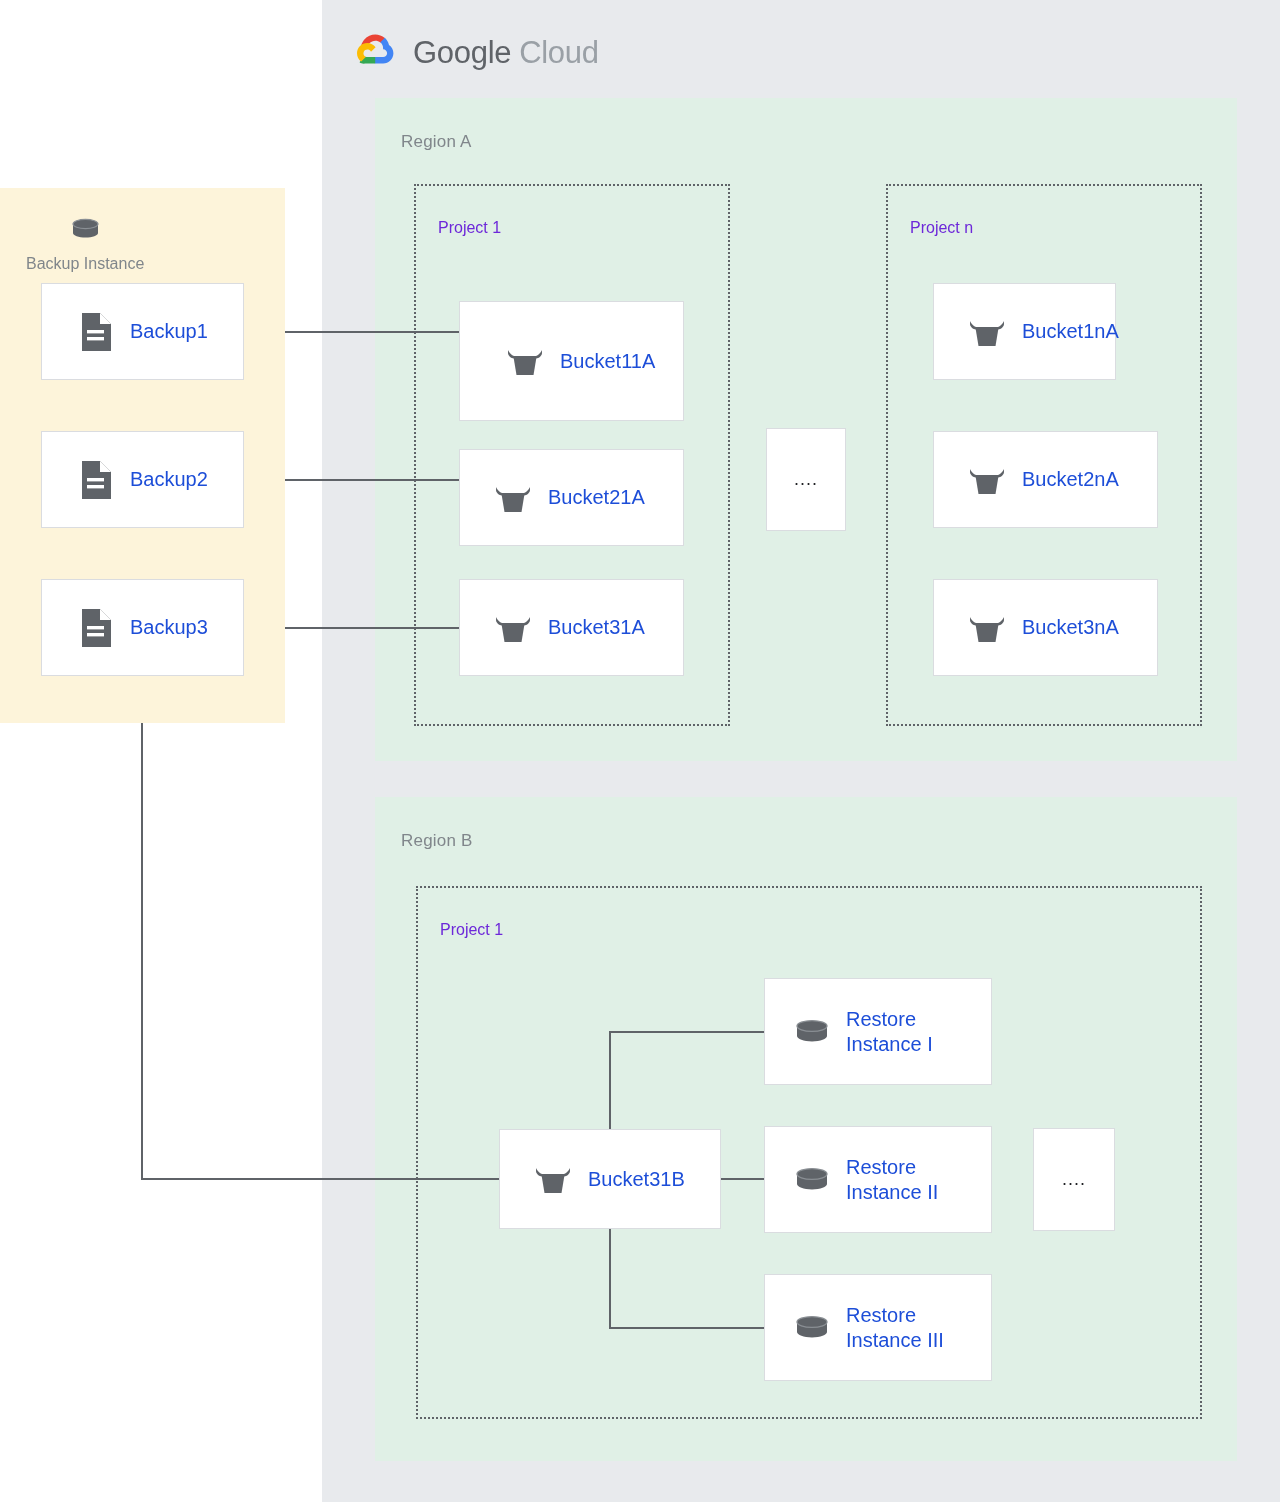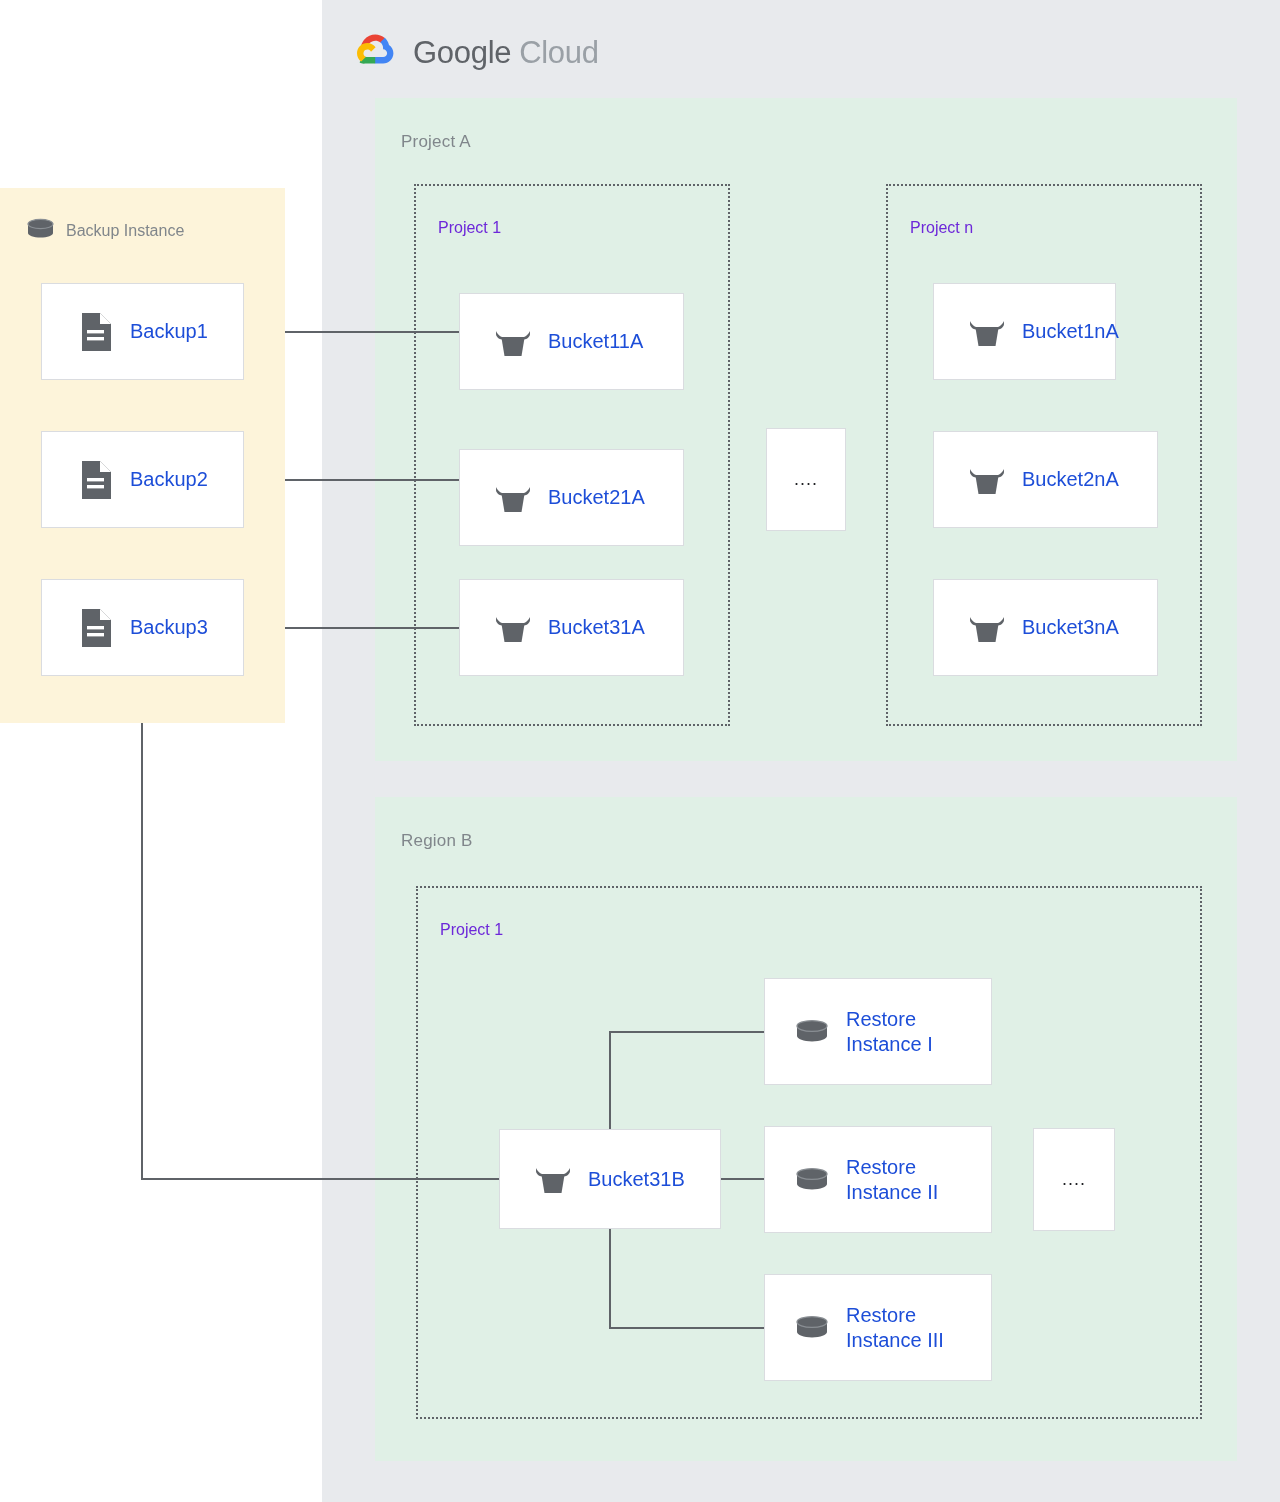--- a/index.html
+++ b/index.html
@@ -37,21 +37,21 @@
     font-size:16px; color:#6d28d9;
   }
 
   
   #backup-panel{
     position:absolute; left:0; top:188px; width:285px; height:535px;
     background:#fdf4da;
   }
   #backup-instance-header{
     position:absolute; left:26px; top:30px;
-    display:flex; align-items:center; gap:11px;
+    display:flex; align-items:center; gap:11px;flex-direction:column;
   }
   #backup-instance-header .hdr-text{
     font-size:16px; color:#80868b;
   }
 
   
   .node{
     position:absolute; background:#ffffff; border:1px solid #dadce0;
     display:flex; align-items:center; box-sizing:border-box;
   }
@@ -66,21 +66,21 @@
     font-size:18px; color:#202124; letter-spacing:1px; box-sizing:border-box;
   }
 
   
   #backup1{ left:41px; top:283px; width:203px; height:97px; }
   #backup2{ left:41px; top:431px; width:203px; height:97px; }
   #backup3{ left:41px; top:579px; width:203px; height:97px; }
   .backup-inner{ display:flex; align-items:center; gap:17px; padding-left:37px; }
 
   
-  #bucket11a{ left:459px; top:293px; width:225px; height:97px; }
+  #bucket11a{ left:459px; top:301px; width:225px; height:120px;padding-left:12px; }
   #bucket21a{ left:459px; top:449px; width:225px; height:97px; }
   #bucket31a{ left:459px; top:579px; width:225px; height:97px; }
   #bucket1na{ left:933px; top:283px; width:183px; height:97px; }
   #bucket2na{ left:933px; top:431px; width:225px; height:97px; }
   #bucket3na{ left:933px; top:579px; width:225px; height:97px; }
   .bucket-inner{ display:flex; align-items:center; gap:16px; padding-left:34px; }
   #ellipsis-a{ left:766px; top:428px; width:80px; height:103px; }
 
   
   #bucket31b{ left:499px; top:1129px; width:222px; height:100px; }
@@ -120,21 +120,21 @@
         <path d="M15.3 12.9 C9.6 12.9 5.0 17.5 5.0 23.2 C5.0 26.5 6.6 29.6 9.2 31.6 L13.8 27.0 C11.8 26.1 10.9 23.8 11.8 21.8 C12.6 19.8 15.0 18.9 17.0 19.8 C17.9 20.2 18.6 20.9 19.0 21.8 L23.6 17.2 C21.7 14.5 18.6 12.9 15.3 12.9 Z" fill="#fbbc04"></path>
       </svg>
     </span>
     <span id="gc-wordmark">
       <span class="gc-word-a">Google</span>
       <span class="gc-word-b">Cloud</span>
     </span>
   </div>
 
   <div class="region" id="region-a">
-    <div class="region-label">Project A</div>
+    <div class="region-label">Region A</div>
     <div class="project" id="project-1a">
       <div class="project-label">Project 1</div>
     </div>
     <div class="project" id="project-na">
       <div class="project-label">Project n</div>
     </div>
   </div>
 
   <div class="region" id="region-b">
     <div class="region-label">Region B</div>

